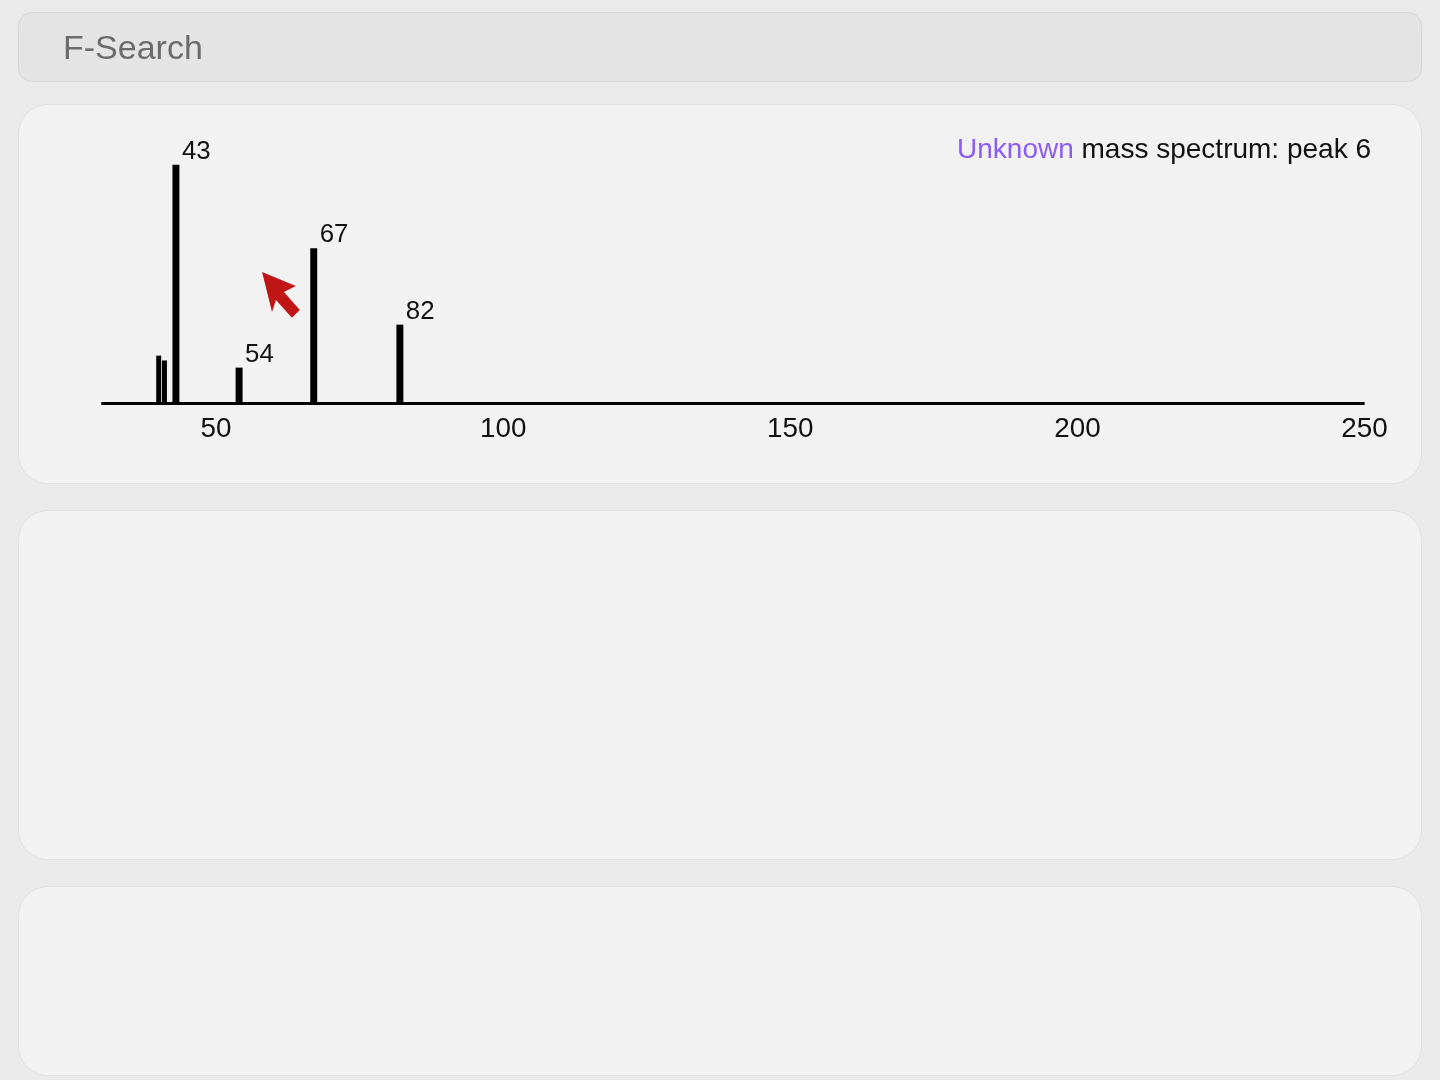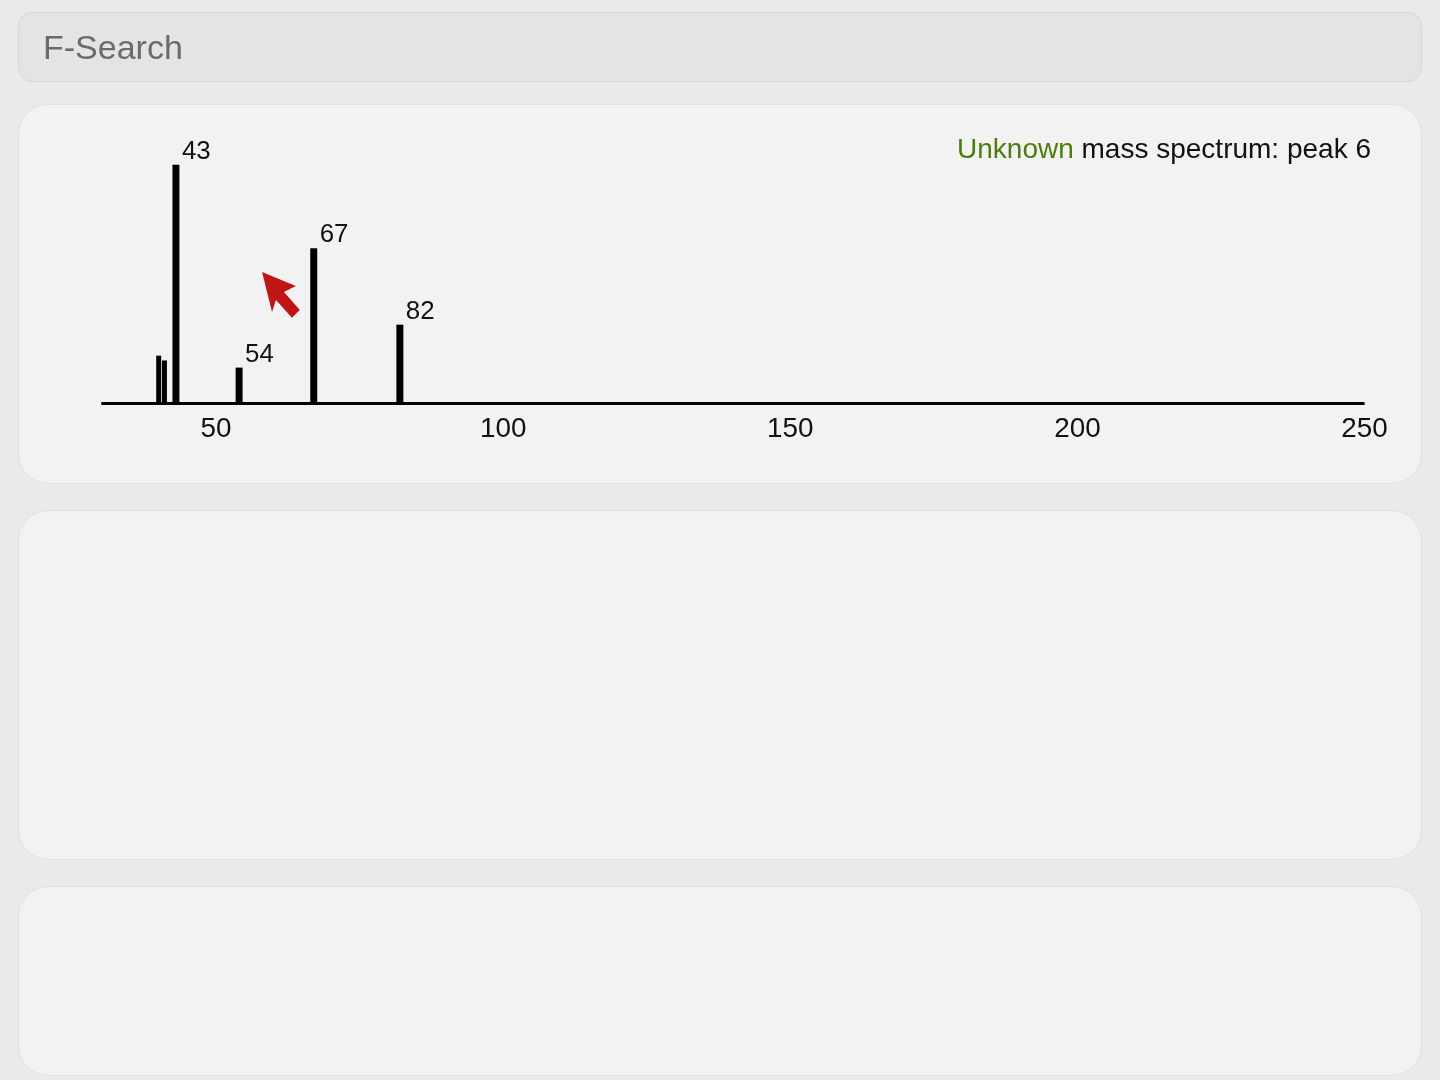--- a/index.html
+++ b/index.html
@@ -16,21 +16,21 @@
     padding: 12px 18px 18px 18px;
   }
   .header-bar {
     width: 100%;
     height: 70px;
     background: #e4e4e4;
     border: 1px solid #d6d6d6;
     border-radius: 14px;
     display: flex;
     align-items: center;
-    padding: 0 24px;
+    padding: 0 44px;
     margin-bottom: 22px;
   }
   .header-title {
     font-size: 34px;
     color: #6b6b6b;
     font-weight: 400;
   }
   .panel {
     width: 100%;
     background: #f2f2f2;
@@ -50,21 +50,21 @@
     margin-bottom: 0;
   }
   .spectrum-title {
     position: absolute;
     top: 28px;
     right: 50px;
     font-size: 28px;
     color: #111;
   }
   .spectrum-title .unk {
-    color: #4d7c0f;
+    color: #8b5cf6;
   }
   svg.spectrum-svg {
     position: absolute;
     left: 0;
     top: 0;
     width: 100%;
     height: 100%;
   }
   .axis-line {
     stroke: #000;

